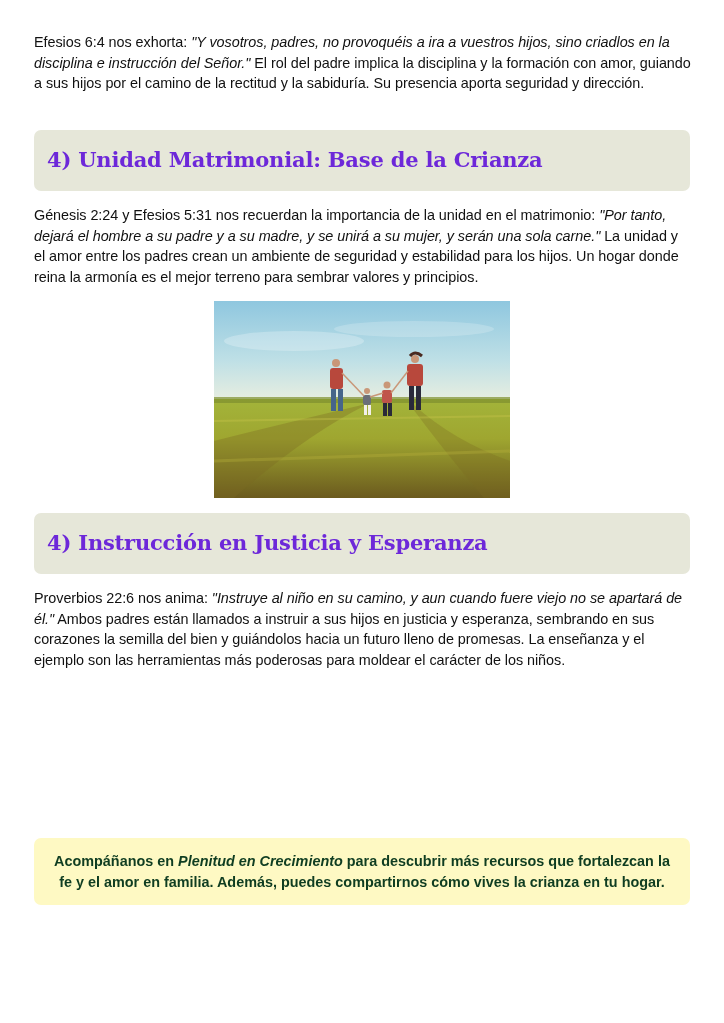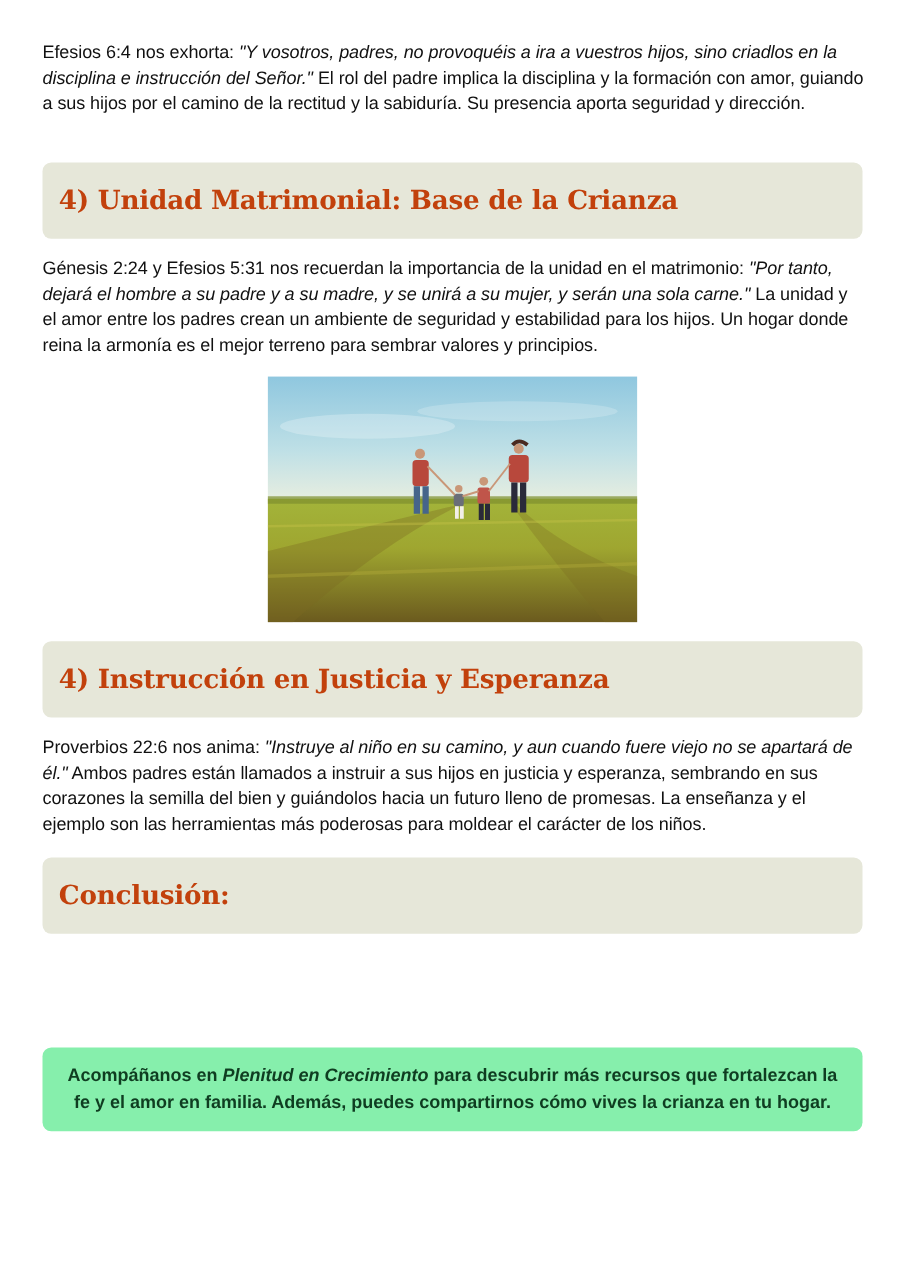--- a/index.html
+++ b/index.html
@@ -36,40 +36,40 @@
     box-sizing: border-box;
     padding-left: 13px;
     display: flex;
     align-items: center;
   }
   .heading-box h2 {
     margin: 0;
     font-family: "DejaVu Serif", serif;
     font-weight: bold;
     font-size: 21px;
-    color: #c2410c;
+    color: #6d28d9;
     letter-spacing: -0.2px;
     position: relative;
     top: -1px;
   }
   .photo {
     position: absolute;
     left: 214px;
     top: 301px;
     width: 296px;
     height: 197px;
     overflow: hidden;
   }
   .cta-box {
     position: absolute;
     left: 34px;
     top: 838px;
     width: 656px;
     height: 67px;
-    background: #86efac;
+    background: #fef9c3;
     border-radius: 7px;
     box-sizing: border-box;
     display: flex;
     align-items: center;
     justify-content: center;
     text-align: center;
     padding: 0 18px;
   }
   .cta-box p {
     margin: 0;
@@ -143,22 +143,19 @@
       <path d="M177,92 L194,70" stroke="#c99778" stroke-width="1.5"></path>
     </svg>
   </div>
 
   <div class="heading-box" style="top:513px;">
     <h2>4) Instrucción en Justicia y Esperanza</h2>
   </div>
 
   <p class="para" style="top:588px;"><b>Proverbios 22:6</b><span> nos anima: </span><i>"Instruye al niño en su camino, y aun cuando fuere viejo no se apartará de él."</i><span> Ambos padres están llamados a instruir a sus hijos en justicia y esperanza, sembrando en sus corazones la semilla del bien y guiándolos hacia un futuro lleno de promesas. La </span><b>enseñanza</b><span> y el </span><b>ejemplo</b><span> son las herramientas más poderosas para moldear el carácter de los niños.</span></p>
 
-  <div class="heading-box" style="top:686px;">
-    <h2>Conclusión:</h2>
-  </div>
 
 
   <div class="cta-box">
     <p><span>Acompáñanos en </span><i>Plenitud en Crecimiento</i><span> para descubrir más recursos que fortalezcan la fe y el amor en familia. Además, puedes compartirnos cómo vives la crianza en tu hogar.</span></p>
   </div>
 
 </div>
 
 </body></html>

